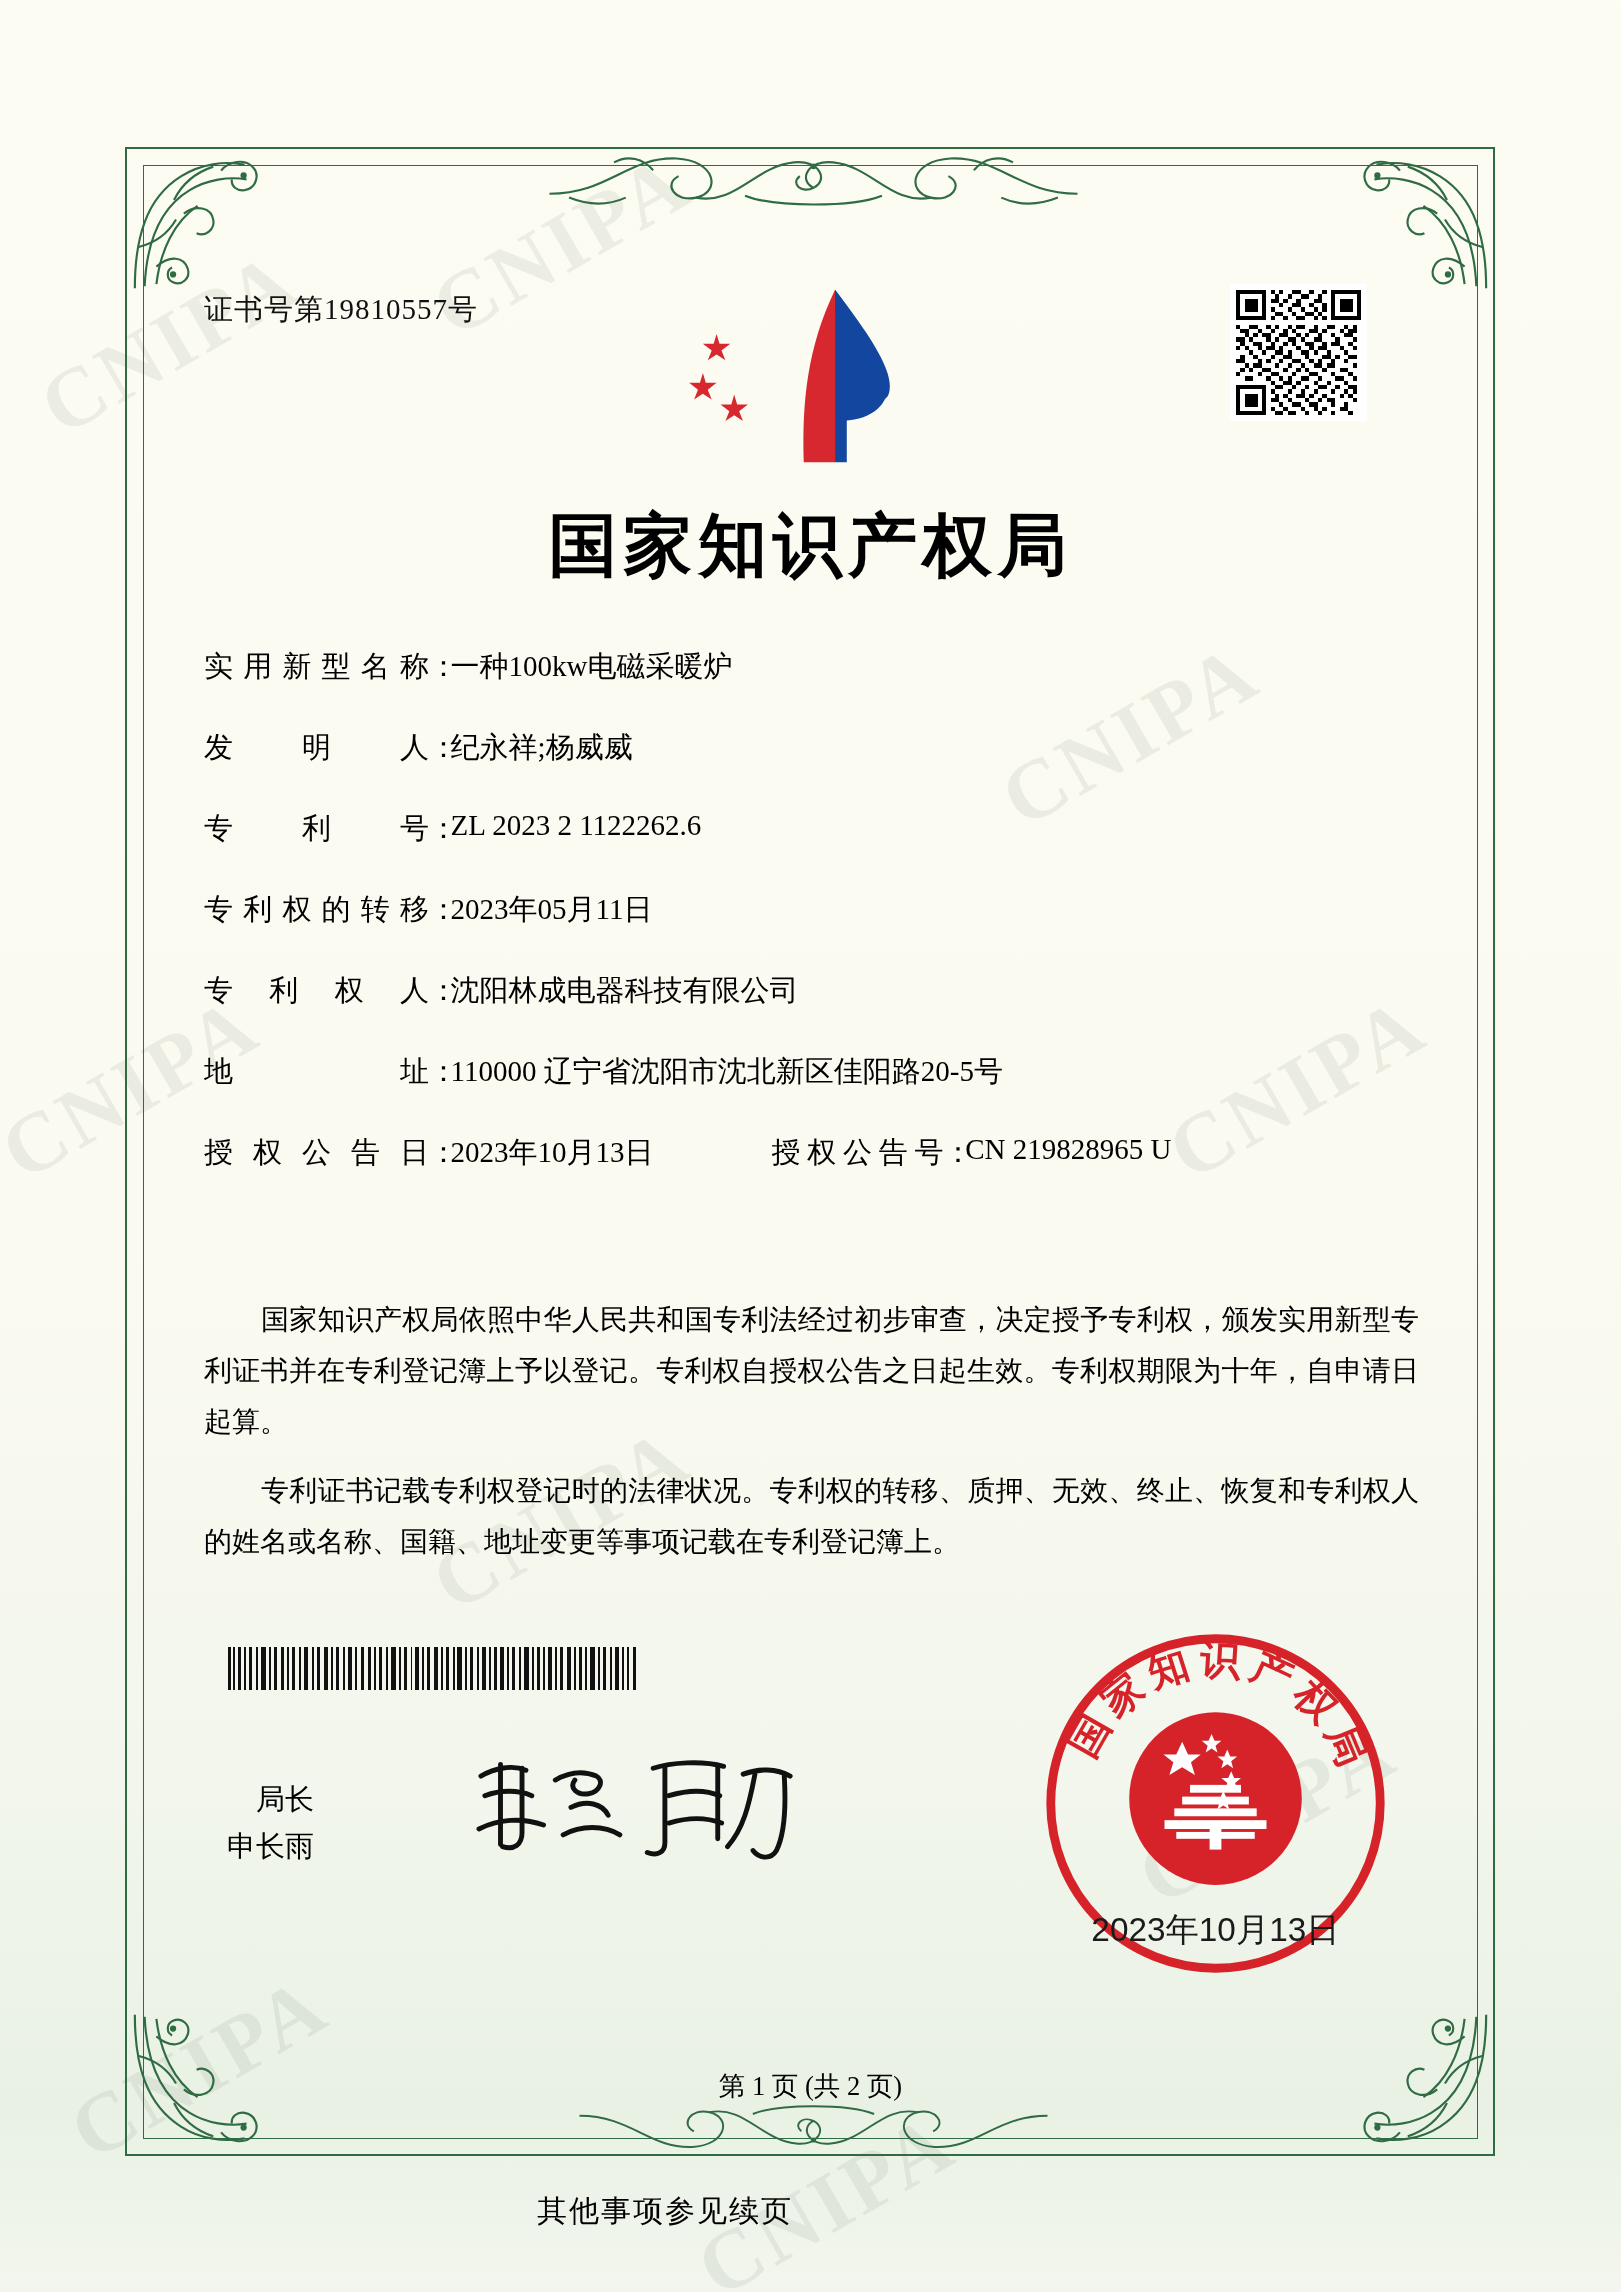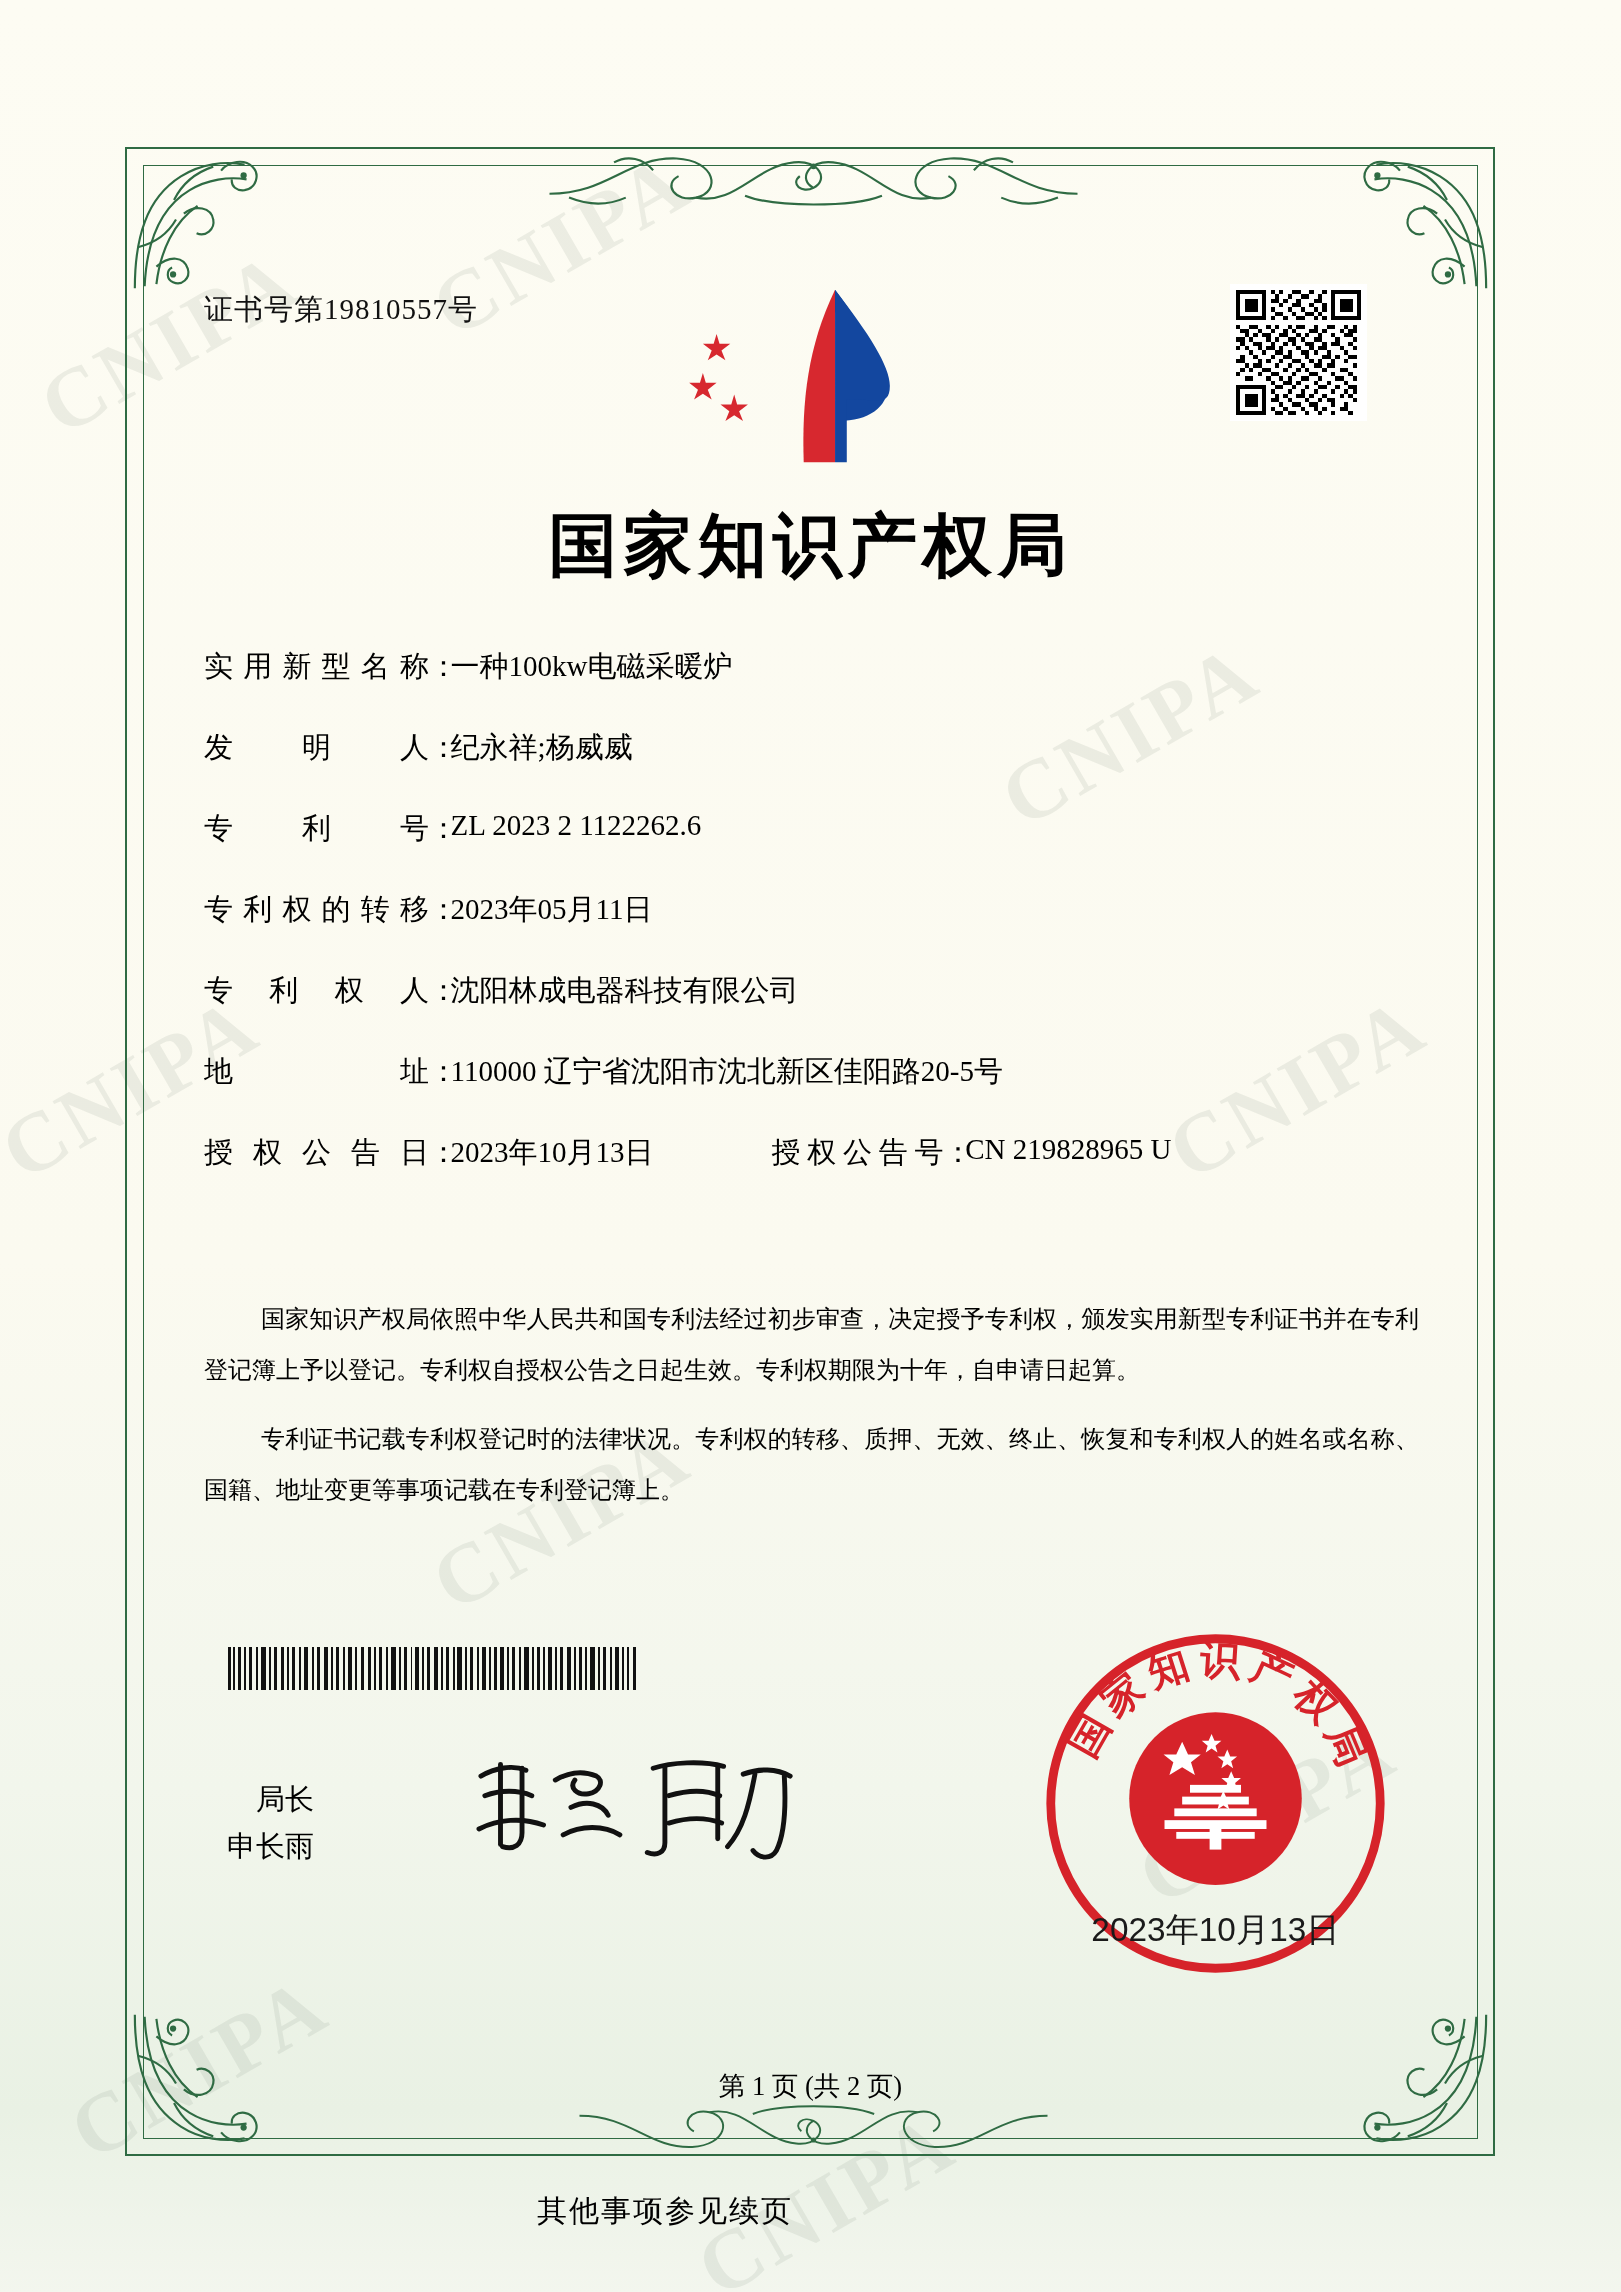--- a/index.html
+++ b/index.html
@@ -161,21 +161,21 @@
     text-align: justify;
     text-align-last: justify;
     vertical-align: top;
   }
 
   
   .paras {
     position: absolute;
     left: 204px; top: 1294px;
     width: 1215px;
-    font-size: 24px;
+    font-size: 28px;
     line-height: 51px;
     color: #000;
     text-align: justify;
   }
   .paras p {
     margin: 0 0 17.6px 0;
     text-indent: 57px;
   }
 
   

